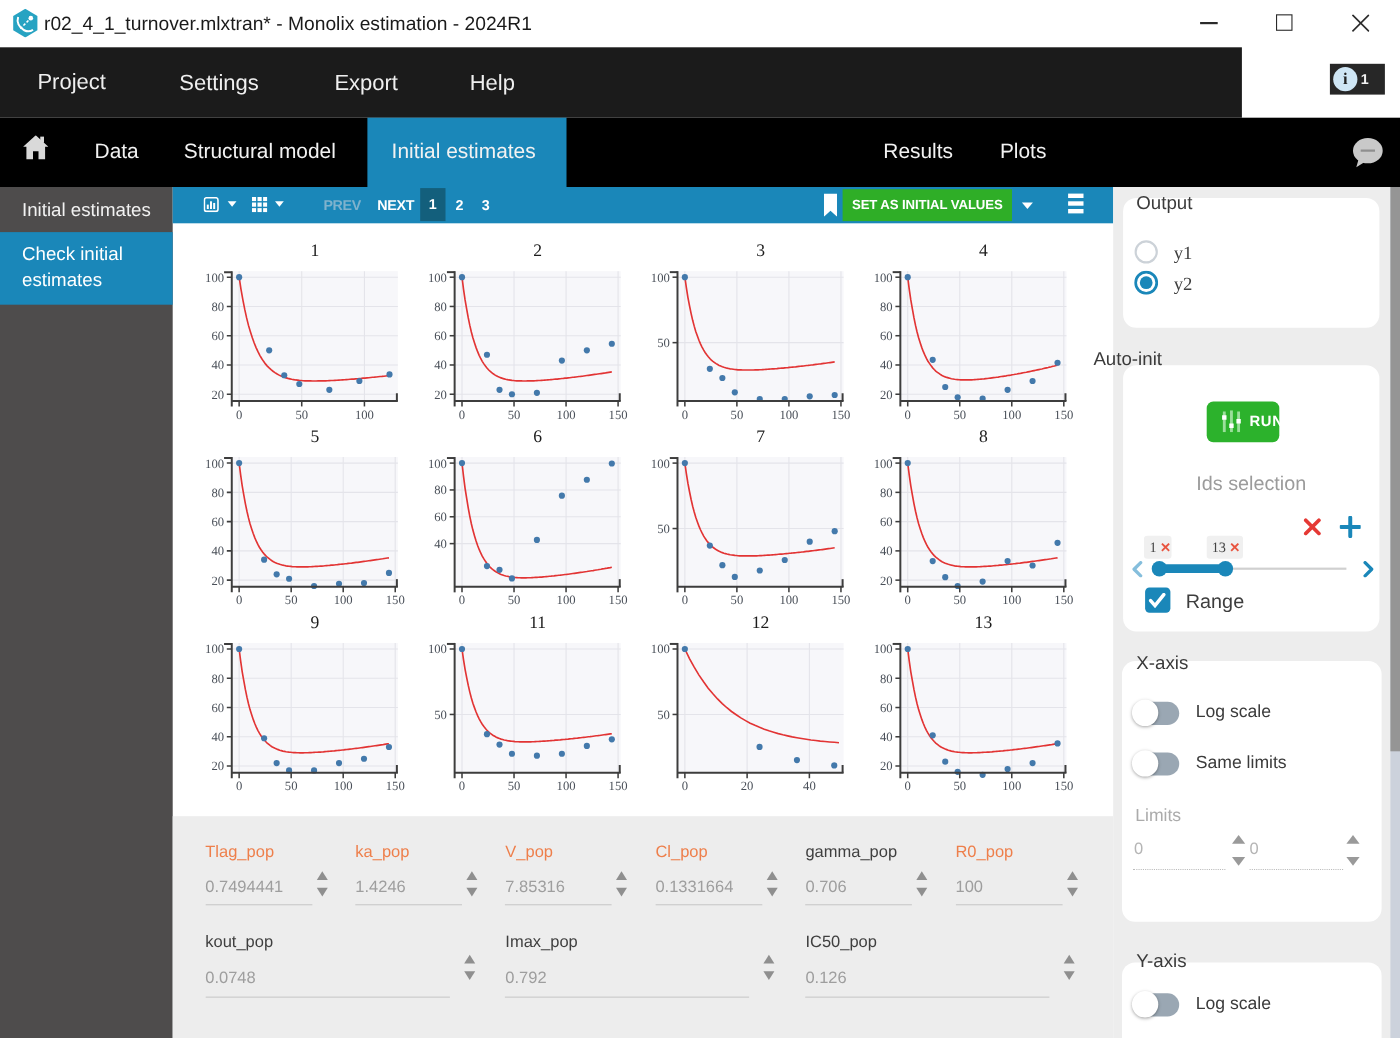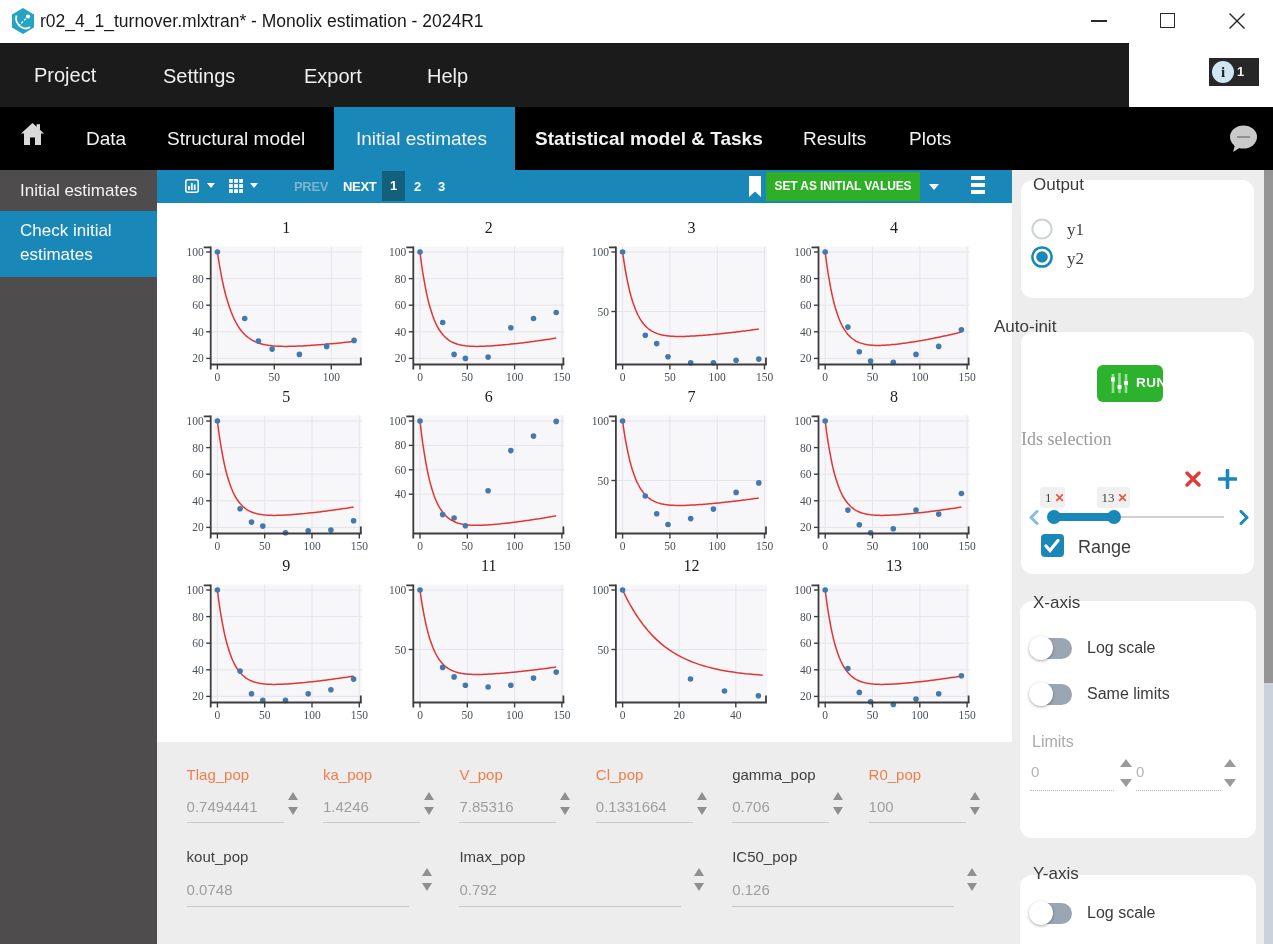--- a/index.html
+++ b/index.html
@@ -33,21 +33,20 @@
 
 <div class="abs" style="left:0;top:107px;width:1273px;height:63px;background:#000000;color:#f2f2f2;font-size:19px">
   <svg class="abs" style="left:21px;top:16px" width="23" height="22" viewBox="0 0 23 22">
     <polygon points="11.5,0 23,10.5 20,10.5 20,22 14,22 14,14.5 9,14.5 9,22 3,22 3,10.5 0,10.5" fill="#d9d9d9"></polygon>
     <rect x="15.6" y="1.2" width="3.4" height="5.5" fill="#d9d9d9"></rect>
   </svg>
   <div class="abs" style="left:86px;top:21px">Data</div>
   <div class="abs" style="left:167px;top:21px">Structural model</div>
   <div class="abs" style="left:334px;top:0;width:181px;height:63px;background:#1a87b9"></div>
   <div class="abs" style="left:356px;top:21px">Initial estimates</div>
-  <div class="abs" style="left:535px;top:21px;font-weight:bold">Statistical model &amp; Tasks</div>
   <div class="abs" style="left:803px;top:21px">Results</div>
   <div class="abs" style="left:909px;top:21px">Plots</div>
   <svg class="abs" style="left:1227px;top:16px" width="33" height="32" viewBox="0 0 33 32">
     <ellipse cx="16.5" cy="14" rx="13.5" ry="11.5" fill="#c9c9c9"></ellipse>
     <path d="M8 22 L6 29 L14 24 Z" fill="#c9c9c9"></path>
     <line x1="10" y1="14" x2="23" y2="14" stroke="#8f8f8f" stroke-width="2"></line>
   </svg>
 </div>
 
 <div class="abs" style="left:0;top:170px;width:157px;height:774px;background:#4e4c4c">
@@ -619,21 +618,21 @@
         <line x1="16" y1="1" x2="16" y2="20"></line>
       </g>
     <g stroke="#fff" stroke-width="4">
         <line x1="3" y1="4.5" x2="3" y2="8.5"></line>
         <line x1="9.5" y1="12" x2="9.5" y2="16"></line>
         <line x1="16" y1="8" x2="16" y2="12"></line>
       </g>
   </svg>
   <div class="abs" style="left:39px;top:10px;font-size:13.5px;font-weight:bold;color:#fff;letter-spacing:0.5px">RUN</div>
 </div>
-<div class="abs" style="left:1021px;top:429px;width:233px;font-size:18px;color:#9b9b9b;font-family:Liberation Serif, serif">Ids selection</div>
+<div class="abs" style="left:1021px;top:429px;width:233px;text-align:center;font-size:18px;color:#9b9b9b;font-family:Liberation Sans, sans-serif">Ids selection</div>
 <svg class="abs" style="left:1184.5px;top:471px" width="16" height="16" viewBox="0 0 16 16">
     <path d="M2 2 L14 14 M14 2 L2 14" stroke="#e53935" stroke-width="3.4" stroke-linecap="round"></path>
   </svg>
 <svg class="abs" style="left:1218px;top:469px" width="19" height="20" viewBox="0 0 19 20">
     <path d="M9.5 1.5 V18.5 M1 10 H18" stroke="#1a87b9" stroke-width="3.6" stroke-linecap="round"></path>
   </svg>
 <div class="abs" style="left:1040px;top:486.5px;width:25px;height:21.5px;background:#f0f0f0;border-radius:3px;font-size:13px;color:#444;line-height:21.5px;text-align:left;padding-left:5px;font-family:'Liberation Serif',serif">1<span style="color:#e8543f;font-weight:bold;margin-left:3px;font-family:'Liberation Sans',sans-serif;font-size:12px">✕</span></div>
 <div class="abs" style="left:1096.5px;top:486.5px;width:33px;height:21.5px;background:#f0f0f0;border-radius:3px;font-size:13px;color:#444;line-height:21.5px;text-align:left;padding-left:5px;font-family:'Liberation Serif',serif">13<span style="color:#e8543f;font-weight:bold;margin-left:3px;font-family:'Liberation Sans',sans-serif;font-size:12px">✕</span></div>
 <div class="abs" style="left:1114px;top:516px;width:110px;height:1.8px;background:#d0d0d0"></div>
 <div class="abs" style="left:1050px;top:512.5px;width:64px;height:8.5px;border-radius:4.5px;background:#1a87b9"></div>

